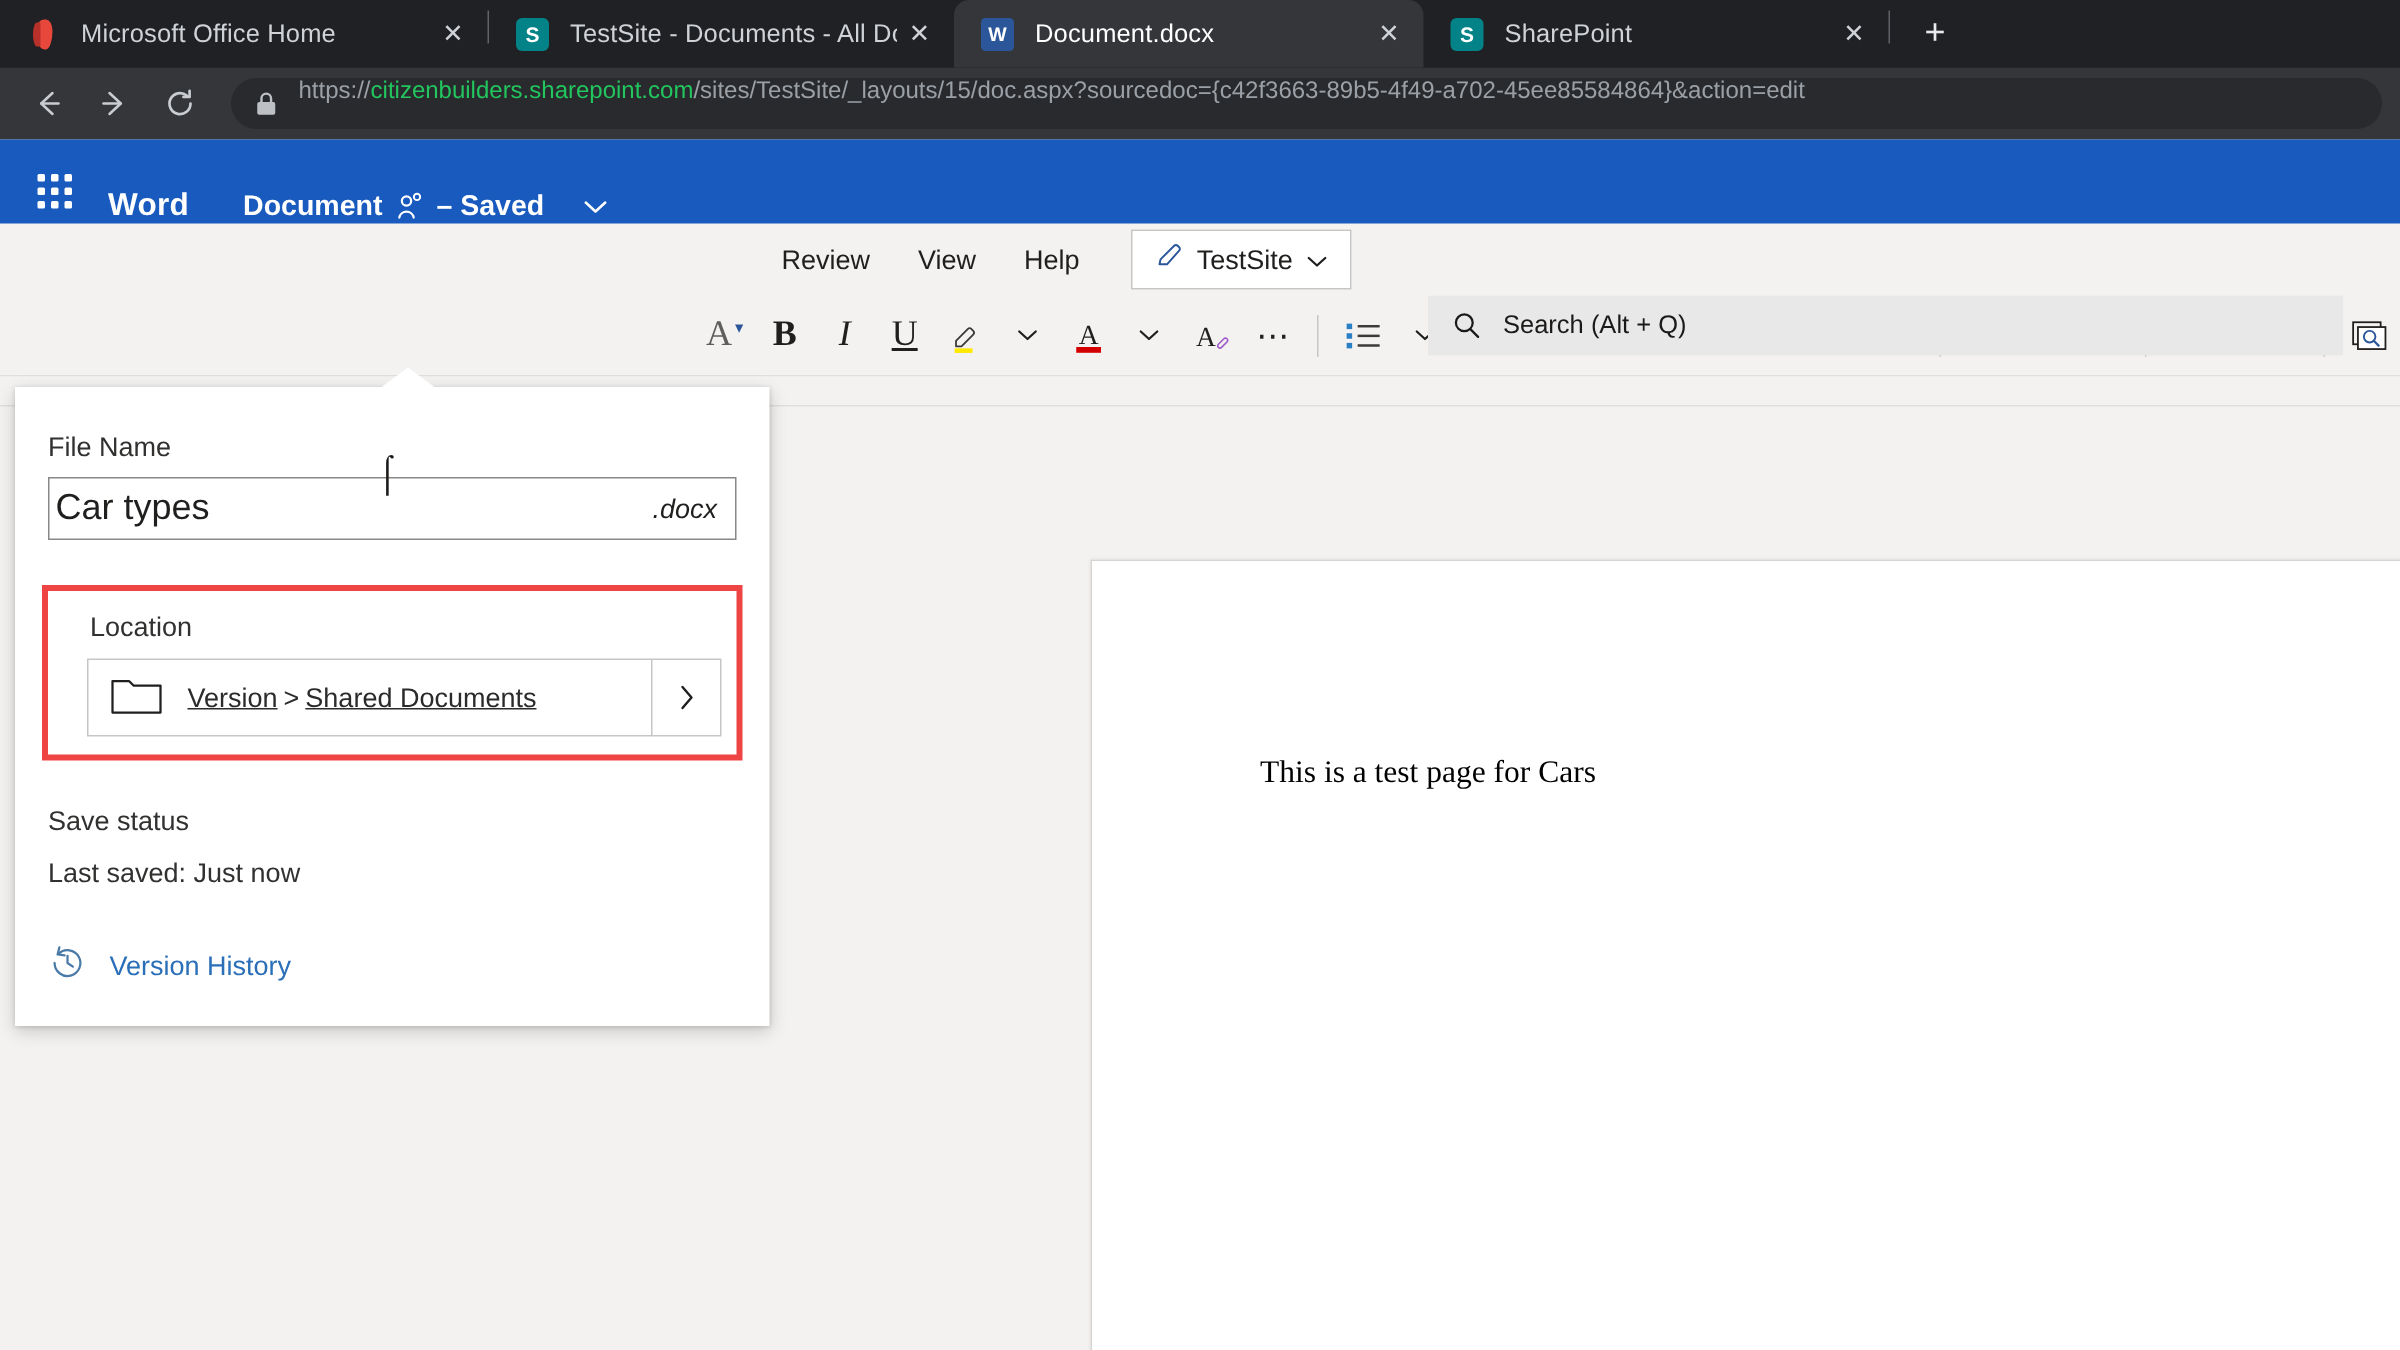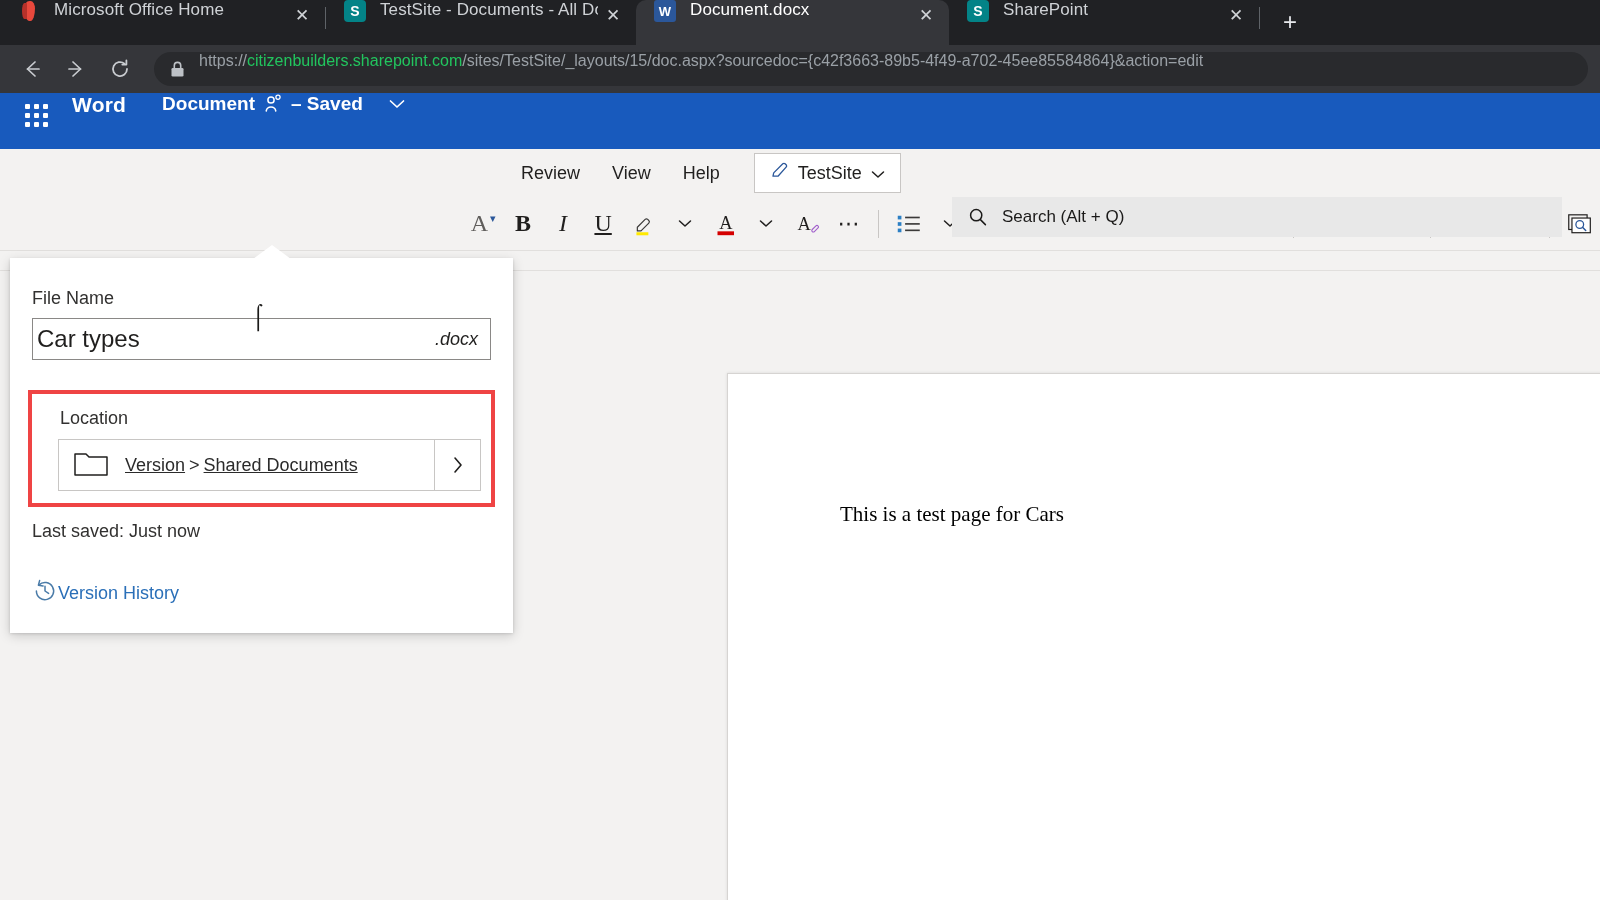--- a/index.html
+++ b/index.html
@@ -17,21 +17,21 @@
     height: 45px;
     display: flex;
     align-items: flex-end;
     padding-left: 0;
     background: #202124;
     position: relative;
   }
   .tab {
     height: 45px;
     display: flex;
-    align-items: flex-start;
+    align-items: center;
     padding: 0 8px 0 18px;
     position: relative;
     color: #cfd2d6;
     font-size: 17px;
     cursor: default;
     min-width: 0;
   }
   .tab.active {
     background: #35363a;
     border-radius: 10px 10px 0 0;
@@ -126,21 +126,21 @@
   .omnibox .lock { margin-right: 14px; display: flex; align-items: center; }
   .omnibox .url-strong { color: #22c55e; font-weight: 400; }
   .omnibox .url-dim { color: #9aa0a6; }
 
   
   .word-app { width: 1600px; height: 807px; position: relative; background: #f3f2f1; }
 
   .word-header {
     height: 56px;
     background: #185abd;
-    display: flex; align-items: flex-start;
+    display: flex; align-items: flex-end;
     padding: 0 14px;
     position: relative;
     z-index: 5;
   }
   .waffle {
     width: 44px; height: 44px;
     display: flex; align-items: center; justify-content: center;
     flex: 0 0 44px;
   }
   .waffle-grid {
@@ -334,20 +334,21 @@
   .save-label {
     font-size: 18px; color: #323130;
     padding: 30px 22px 0 22px;
   }
   .save-value {
     font-size: 18px; color: #323130;
     padding: 14px 22px 0 22px;
   }
   .version-row {
     display: flex; align-items: center;
+    gap: 15px;
     padding: 36px 22px 0 22px;
     font-size: 18px;
     color: #1668d7;
   }
   .version-row .vh-label { color: #2a6fb8; }
 </style>
 </head>
 <body>
 
 <div class="browser-chrome">
@@ -677,20 +678,21 @@
           <span class="loc-crumbs"><a href="#">Version</a><span class="sep">&gt;</span><a href="#">Shared Documents</a></span>
         </div>
         <div class="loc-arrow">
           <svg width="14" height="20" viewBox="0 0 14 20">
               <path d="M4 3 L10 10 L4 17" stroke="#201f1e" stroke-width="1.6" fill="none" stroke-linecap="round" stroke-linejoin="round"></path>
             </svg>
         </div>
       </div>
     </div>
 
+    <div class="save-label">Save status</div>
     <div class="save-value">Last saved: Just now</div>
 
     <div class="version-row">
       <span>
         <svg width="26" height="26" viewBox="0 0 26 26">
           <path d="M4.4 13 a8.6 8.6 0 1 0 2.6 -6.1" stroke="#4a7ba8" stroke-width="1.5" fill="none" stroke-linecap="round"></path>
           <path d="M7.6 2.6 L6.4 7.3 L11.1 7.9" stroke="#4a7ba8" stroke-width="1.5" fill="none" stroke-linecap="round" stroke-linejoin="round"></path>
           <path d="M13 8.2 V13 L16.6 15.4" stroke="#4a7ba8" stroke-width="1.5" fill="none" stroke-linecap="round" stroke-linejoin="round"></path>
         </svg>
       </span>

